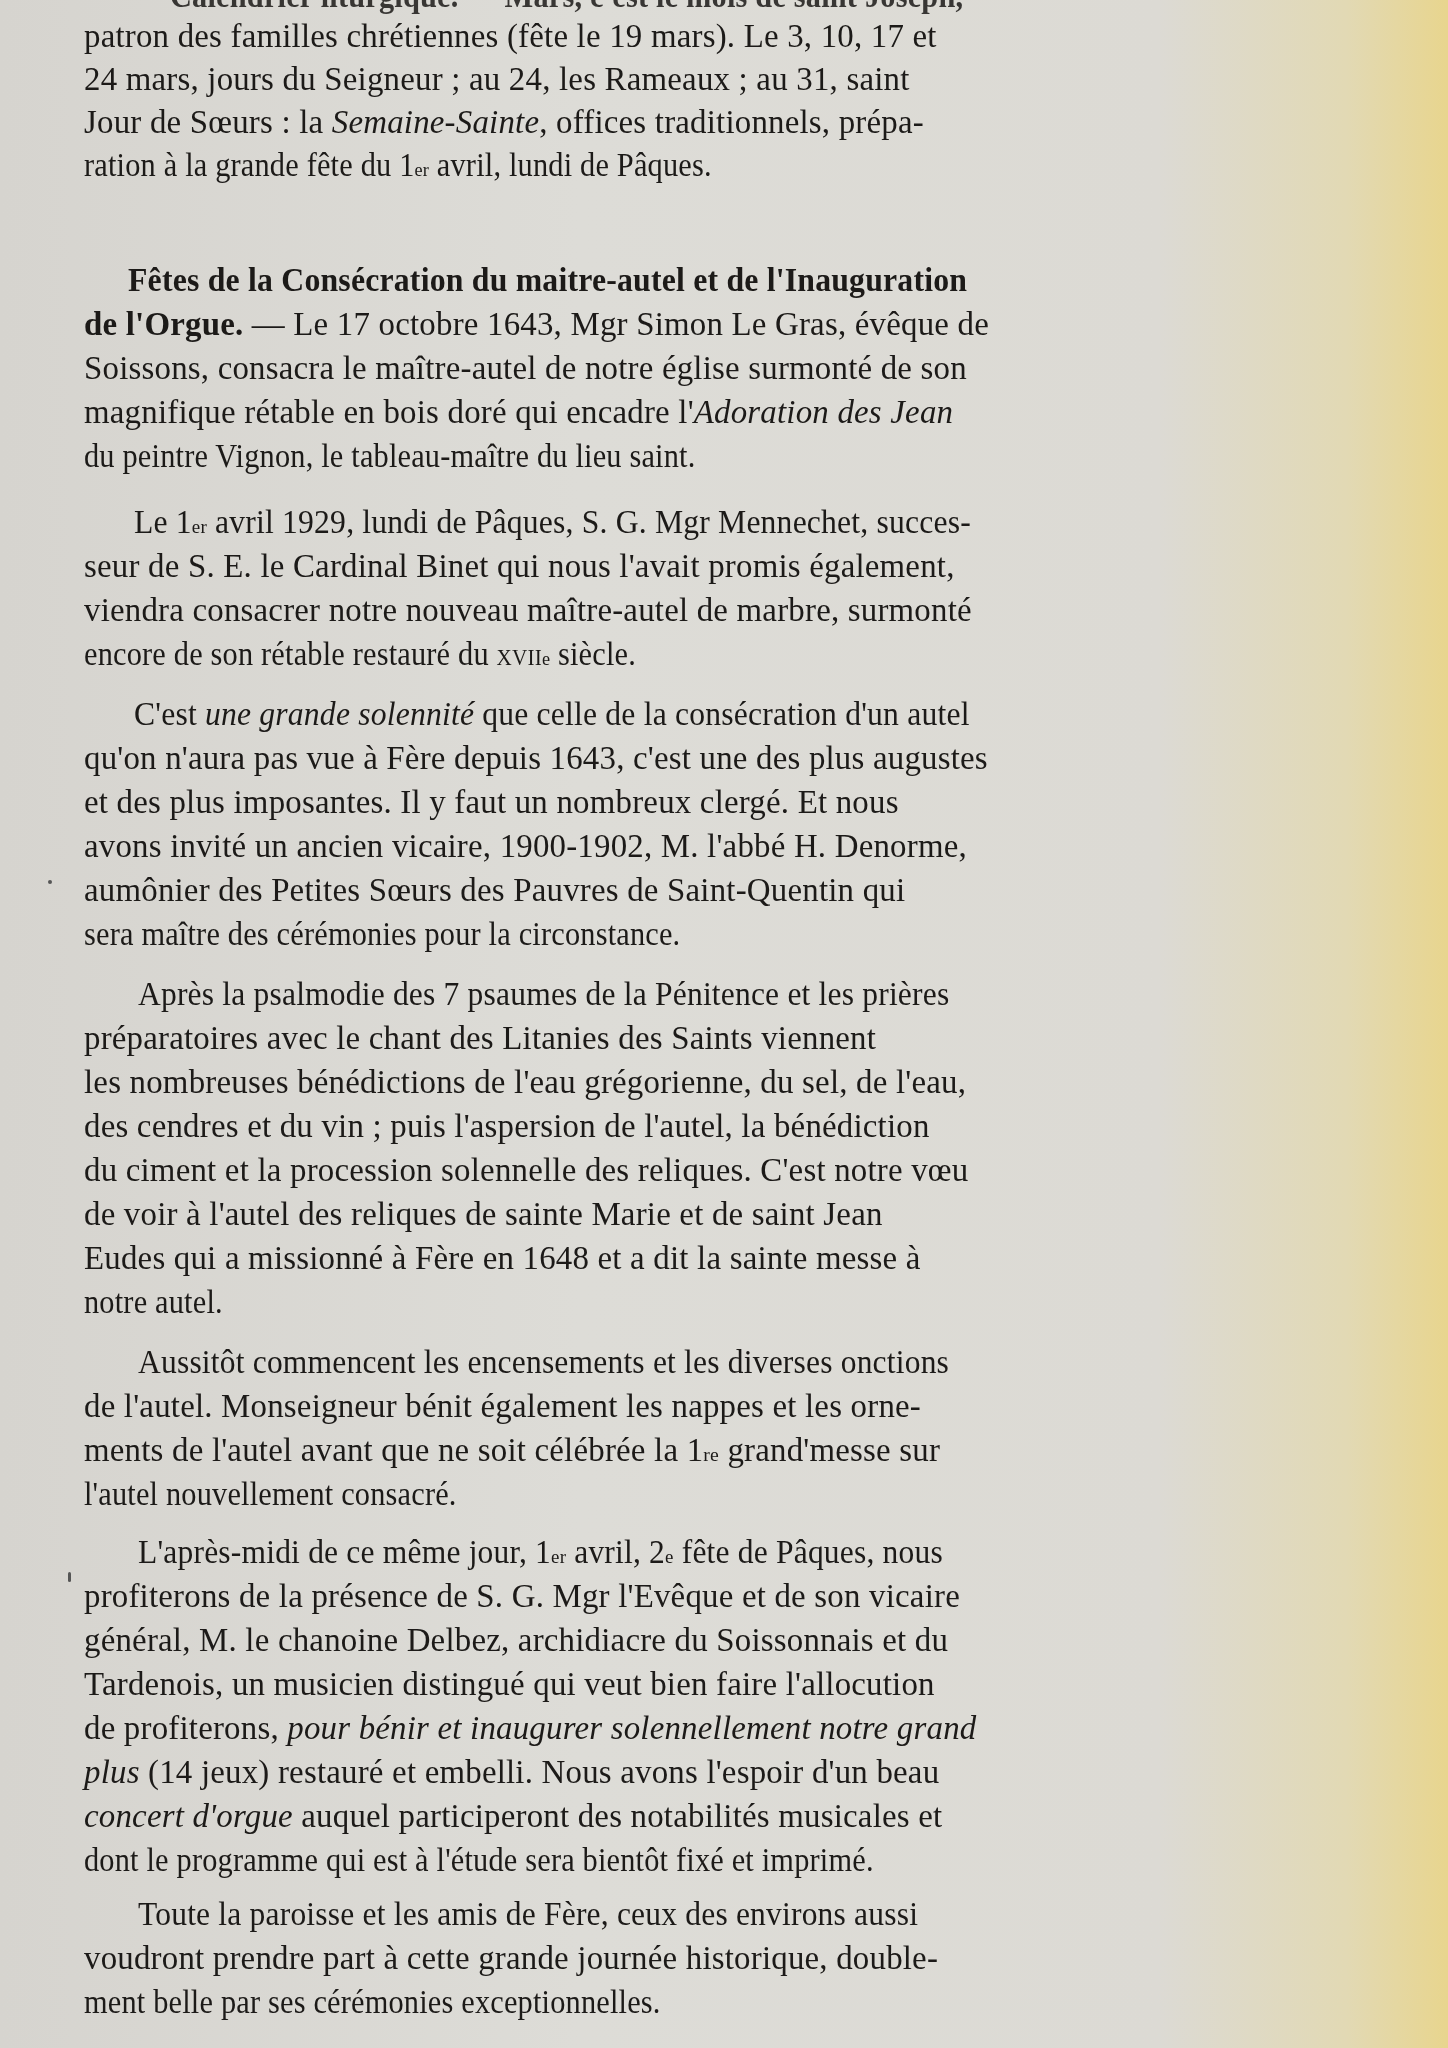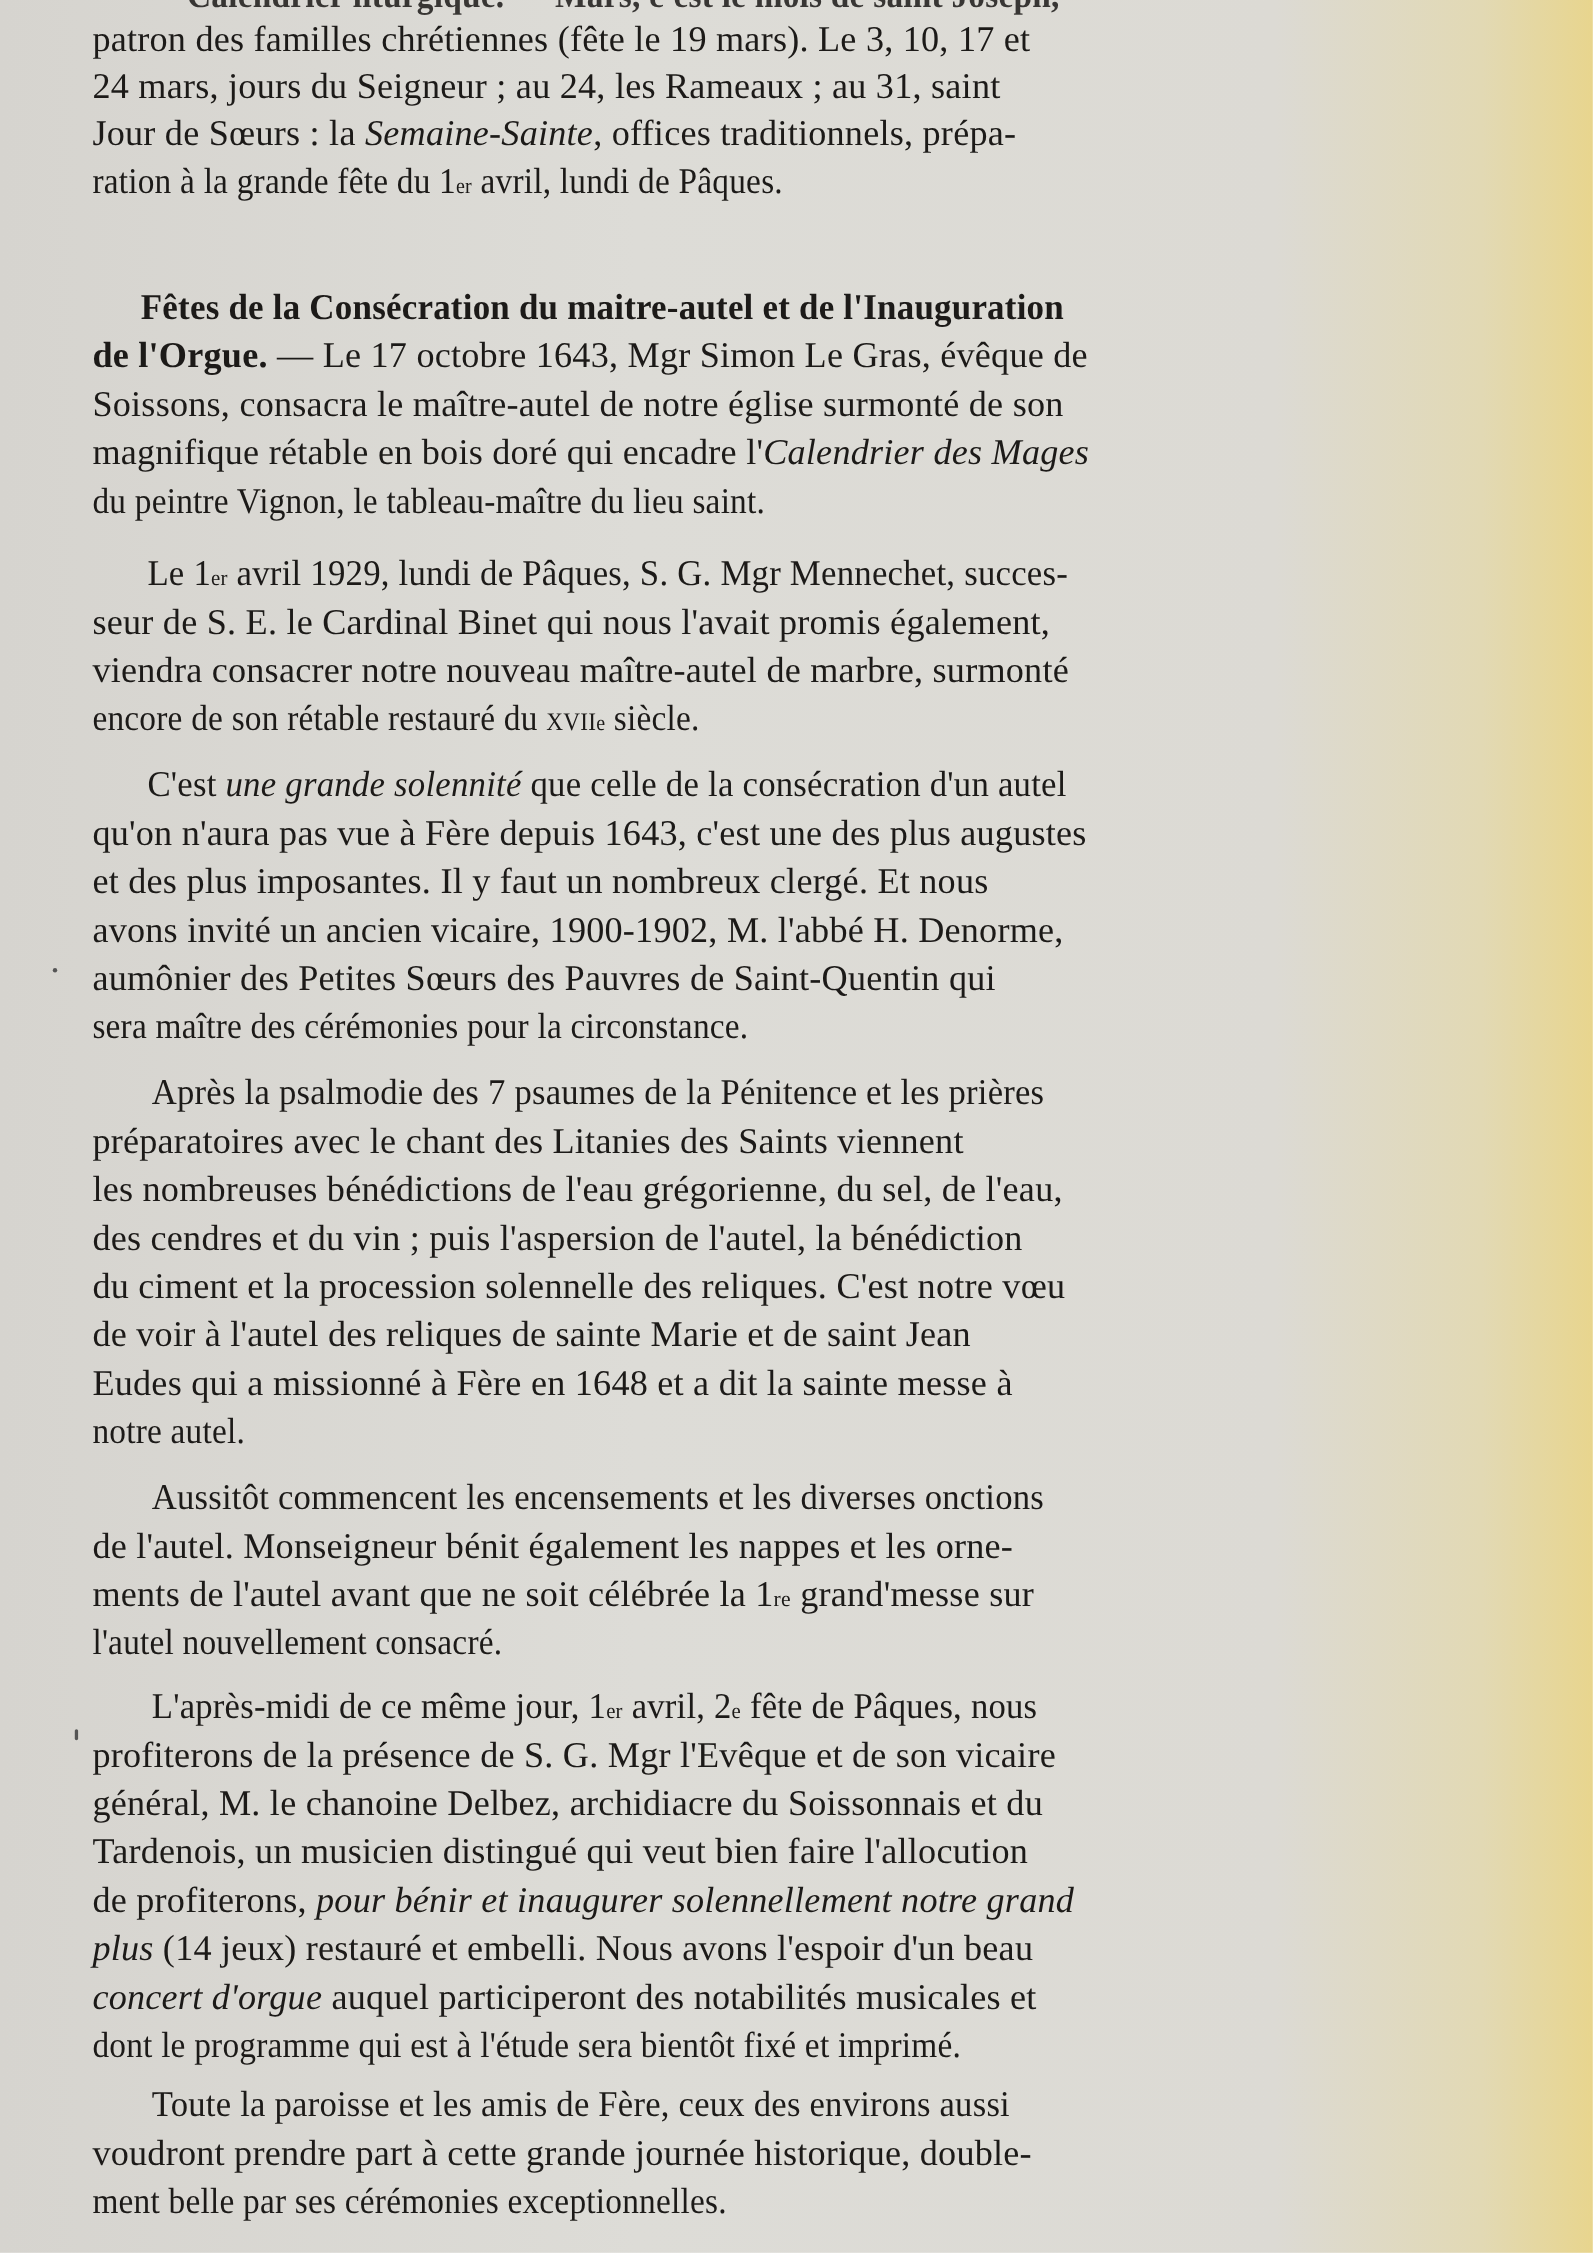--- a/index.html
+++ b/index.html
@@ -40,21 +40,21 @@
 
   <div class="line bold" style="top: -26px; left: 130px; opacity: 0.85; transform: scaleX(0.92);">Calendrier liturgique. — Mars, c'est le mois de saint Joseph,</div>
   <div class="line" style="top: 14px; transform: scaleX(0.9969);"><span>patron des familles chrétiennes (fête le 19 mars). Le 3, 10, 17 et</span></div>
   <div class="line" style="top: 57px; transform: scaleX(0.9969);"><span>24 mars, jours du Seigneur ; au 24, les Rameaux ; au 31, saint</span></div>
   <div class="line" style="top: 100px; transform: scaleX(0.9969);"><span>Jour de Sœurs : la</span> <i>Semaine-Sainte</i><span>, offices traditionnels, prépa-</span></div>
   <div class="line" style="top: 143px; transform: scaleX(0.92);"><span>ration à la grande fête du 1</span><sup>er</sup><span> avril, lundi de Pâques.</span></div>
 
   <div class="line bold" style="top: 258px; left: 88px; transform: scaleX(0.9631);">Fêtes de la Consécration du maitre-autel et de l'Inauguration</div>
   <div class="line" style="top: 302px; transform: scaleX(0.9969);"><span class="bold">de l'Orgue.</span><span> — Le 17 octobre 1643, Mgr Simon Le Gras, évêque de</span></div>
   <div class="line" style="top: 346px; transform: scaleX(0.9969);">Soissons, consacra le maître-autel de notre église surmonté de son</div>
-  <div class="line" style="top: 390px; transform: scaleX(0.9969);"><span>magnifique rétable en bois doré qui encadre l'</span><i>Calendrier des Mages</i></div>
+  <div class="line" style="top: 390px; transform: scaleX(0.9969);"><span>magnifique rétable en bois doré qui encadre l'</span><i>Adoration des Jean</i></div>
   <div class="line" style="top: 434px; transform: scaleX(0.92);">du peintre Vignon, le tableau-maître du lieu saint.</div>
 
   <div class="line" style="top: 500px; left: 94px; transform: scaleX(0.9585);"><span>Le 1</span><sup>er</sup><span> avril 1929, lundi de Pâques, S. G. Mgr Mennechet, succes-</span></div>
   <div class="line" style="top: 544px; transform: scaleX(0.9969);">seur de S. E. le Cardinal Binet qui nous l'avait promis également,</div>
   <div class="line" style="top: 588px; transform: scaleX(0.9969);">viendra consacrer notre nouveau maître-autel de marbre, surmonté</div>
   <div class="line" style="top: 632px; transform: scaleX(0.92);"><span>encore de son rétable restauré du </span><span class="sc">xvii</span><sup>e</sup><span> siècle.</span></div>
 
   <div class="line" style="top: 692px; left: 94px; transform: scaleX(0.9585);"><span>C'est </span><i>une grande solennité</i><span> que celle de la consécration d'un autel</span></div>
   <div class="line" style="top: 736px; transform: scaleX(0.9969);">qu'on n'aura pas vue à Fère depuis 1643, c'est une des plus augustes</div>
   <div class="line" style="top: 780px; transform: scaleX(0.9969);">et des plus imposantes. Il y faut un nombreux clergé. Et nous</div>

